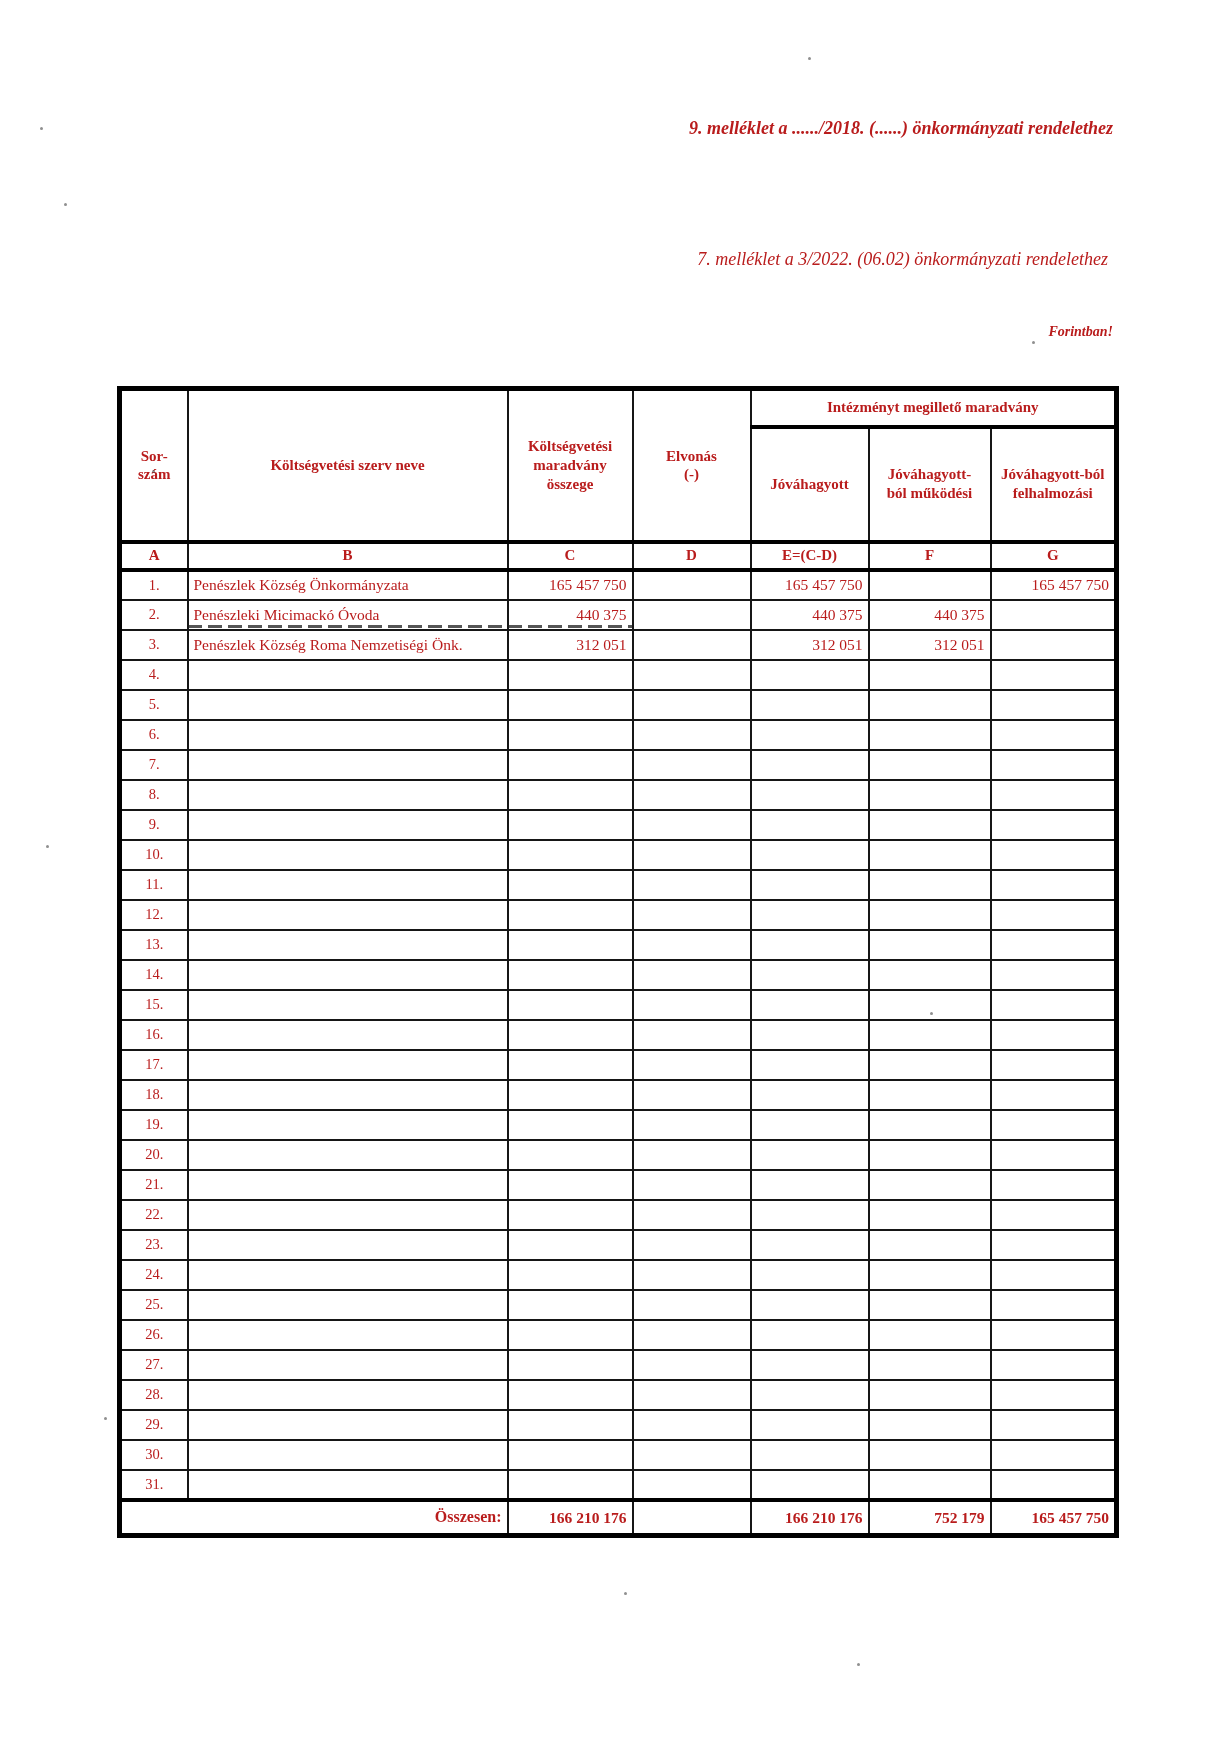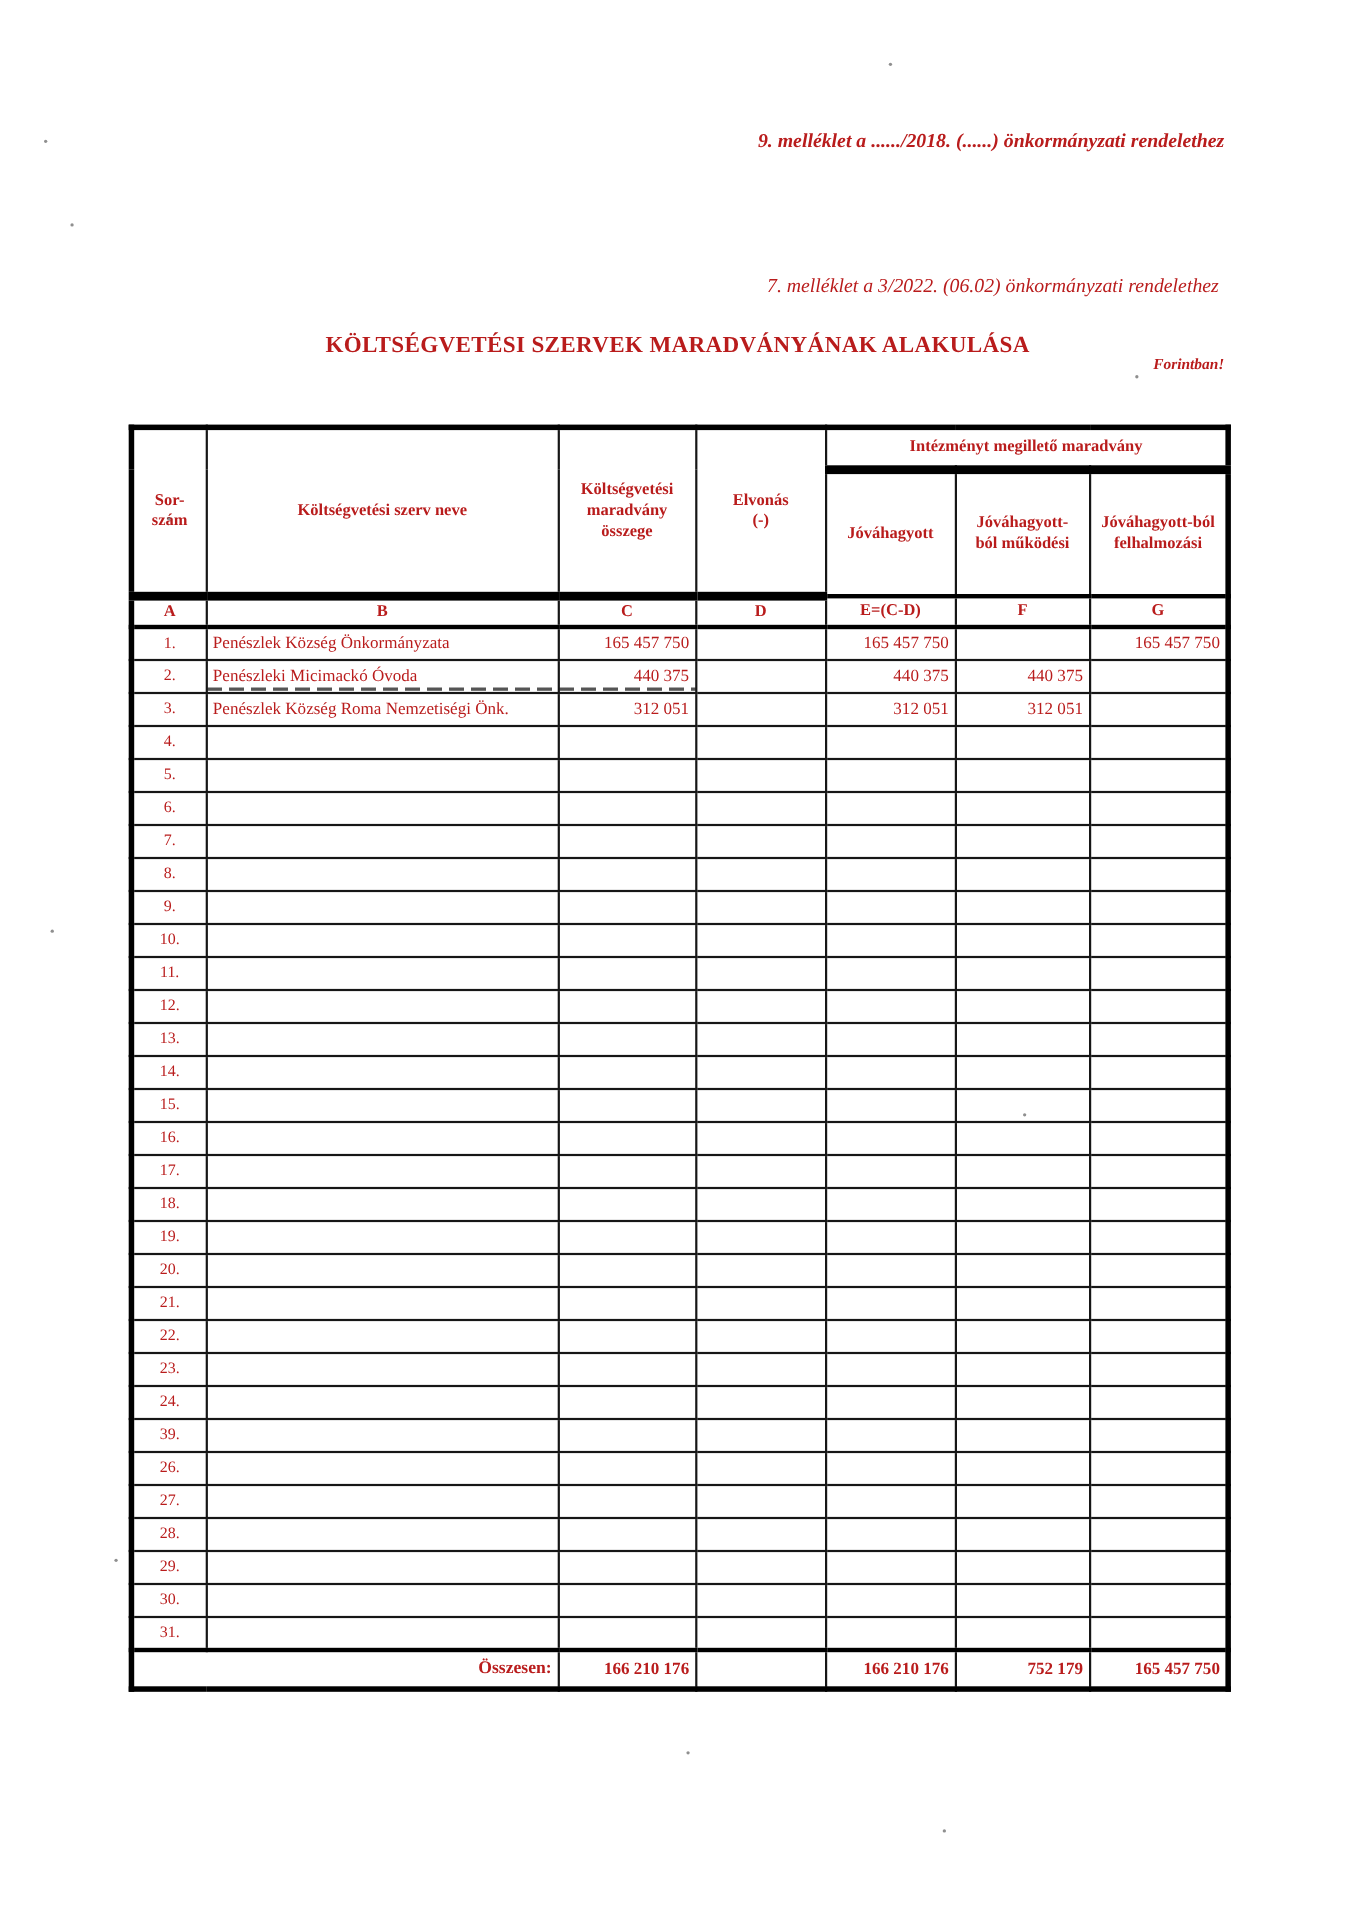--- a/index.html
+++ b/index.html
@@ -47,21 +47,21 @@
     padding:0 5px;
     overflow:hidden;
     line-height:1.25;
   }
   table.main th {
     font-size:15px; font-weight:bold;
     text-align:center; vertical-align:middle;
   }
   .pre { white-space:pre-line; }
   tr.h-group { height:38px; }
-  tr.h-group th { border-bottom:8px solid #000000; }
+  tr.h-group th { border-bottom:4px solid #000000; }
   tr.h-sub { height:115px; }
   tr.h-sub th { border-bottom:4px solid #000; }
   tr.h-letters { height:28px; }
   tr.h-letters td {
     font-weight:bold; font-size:15px; text-align:center;
     border-bottom:4px solid #000;
   }
   tbody.rows tr { height:30px; }
   td.num  { text-align:center; font-size:14.5px; }
   td.name { text-align:left;  font-size:15.5px; padding-left:6px; white-space:nowrap;margin-left:25px; }
@@ -84,21 +84,20 @@
     opacity:.75;
   }
 </style>
 </head>
 <body>
 
 <div class="page">
 
   <div class="ann ann1">9. melléklet a ....../2018. (......) önkormányzati rendelethez</div>
   <div class="ann ann2">7. melléklet a 3/2022. (06.02) önkormányzati rendelethez</div>
-  <div class="doc-title title2">KÖLTSÉGVETÉSI SZERVEK MARADVÁNYÁNAK ALAKULÁSA</div>
   <div class="forint">Forintban!</div>
 
   <table class="main">
     <colgroup>
       <col style="width:68px">
         <col style="width:320px">
         <col style="width:125px">
       <col style="width:118px">
         <col style="width:118px">
         <col style="width:122px">
@@ -344,21 +343,21 @@
         <tr>
           <td class="num">24.</td>
           <td class="name"></td>
           <td class="val"></td>
           <td class="val"></td>
           <td class="val"></td>
           <td class="val"></td>
           <td class="val"></td>
         </tr>
         <tr>
-          <td class="num">39.</td>
+          <td class="num">25.</td>
           <td class="name"></td>
           <td class="val"></td>
           <td class="val"></td>
           <td class="val"></td>
           <td class="val"></td>
           <td class="val"></td>
         </tr>
         <tr>
           <td class="num">26.</td>
           <td class="name"></td>

